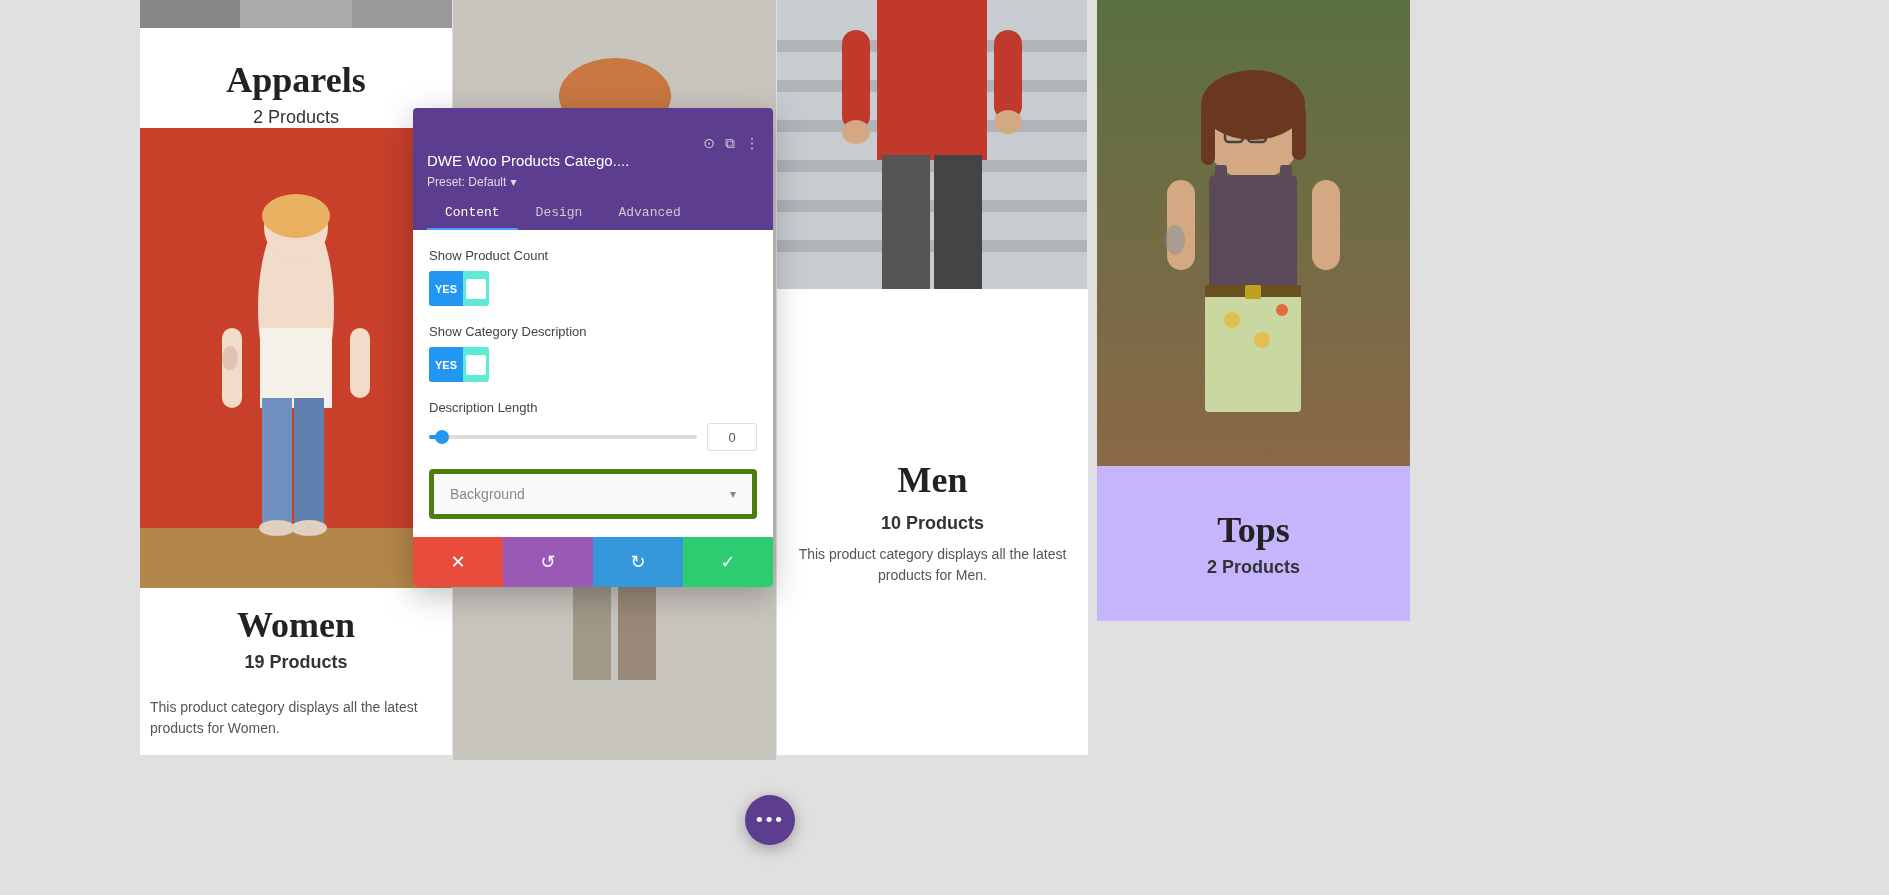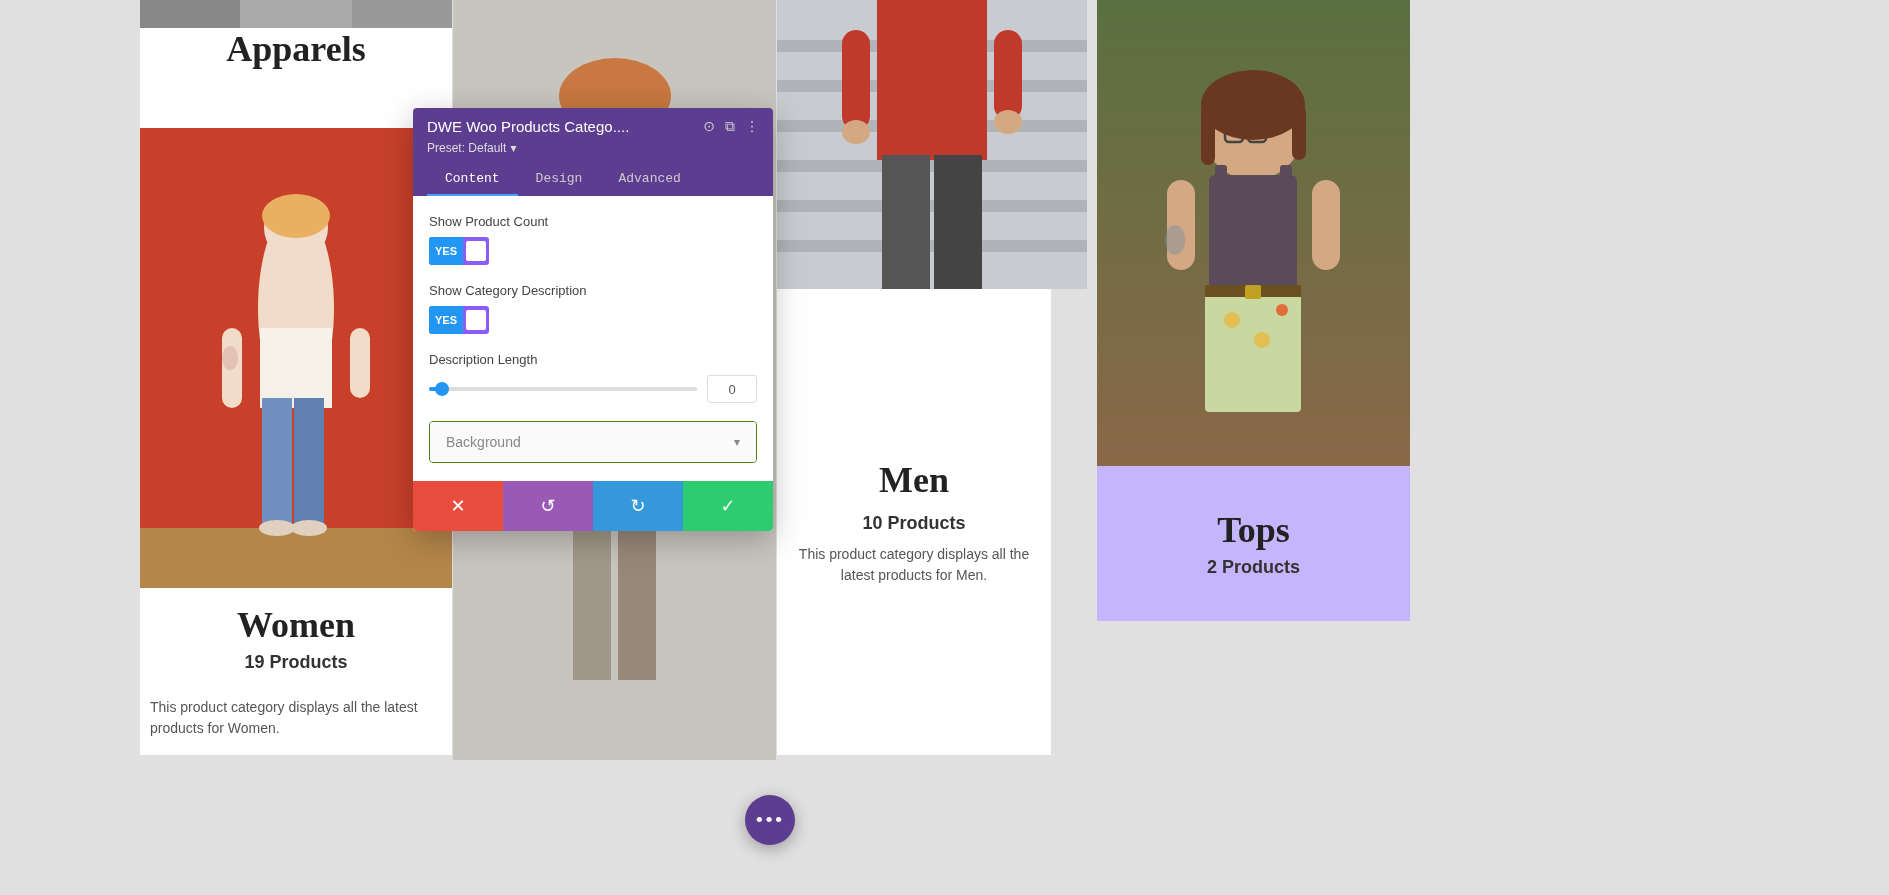--- a/index.html
+++ b/index.html
@@ -37,20 +37,21 @@
 
     .panel-title {
       color: #fff;
       font-size: 15px;
       font-family: Arial, sans-serif;
       font-weight: 500;
       flex: 1;
       overflow: hidden;
       text-overflow: ellipsis;
       white-space: nowrap;
+      margin-top: 34px;
     }
 
     .panel-header-icons {
       display: flex;
       gap: 10px;
       align-items: center;
     }
 
     .panel-header-icon {
       color: #ccc;
@@ -105,27 +106,27 @@
       font-weight: 500;
     }
 
     .toggle-switch {
       display: flex;
       align-items: center;
       margin-bottom: 18px;
     }
 
     .toggle-btn {
-      background: #8b5cf6;
+      background: #5eead4;
       border-radius: 3px;
       display: flex;
       align-items: center;
       overflow: hidden;
       width: 60px;
-      height: 28px;
+      height: 35px;
       cursor: pointer;
     }
 
     .toggle-btn .toggle-yes {
       background: #2196F3;
       color: #fff;
       font-size: 11px;
       font-family: Arial, sans-serif;
       font-weight: bold;
       padding: 0 6px;
@@ -188,21 +189,21 @@
       border-radius: 3px;
       display: flex;
       align-items: center;
       justify-content: center;
       font-family: Arial, sans-serif;
       font-size: 13px;
       color: #555;
     }
 
     .background-section {
-      border: 1px solid #4d7c0f;
+      border: 5px solid #4d7c0f;
       border-radius: 4px;
       overflow: hidden;
     }
 
     .background-header {
       display: flex;
       align-items: center;
       justify-content: space-between;
       padding: 12px 16px;
       cursor: pointer;
@@ -297,21 +298,21 @@
     
     .c-apparels-img {
       position: absolute; top: 0; left: 140px; width: 312px; height: 28px;
       background: linear-gradient(90deg, #888 0%, #aaa 50%, #999 100%);
       overflow: hidden;
     }
 
     .c-apparels {
       position: absolute; top: 28px; left: 140px; width: 312px; height: 130px;
       background: #fff;
-      display: flex; flex-direction: column; align-items: center; justify-content: space-between;
+      display: flex; flex-direction: column; align-items: center; justify-content: center;
     }
 
     .c-women-img {
       position: absolute; top: 128px; left: 140px; width: 312px; height: 460px;
       background: #c8402a;
       overflow: hidden;
     }
 
     .c-women-text {
       position: absolute; top: 588px; left: 140px; width: 312px; height: 167px;
@@ -326,21 +327,21 @@
       overflow: hidden;
     }
 
     .c-men-img {
       position: absolute; top: 0; left: 777px; width: 310px; height: 289px;
       background: linear-gradient(180deg, #888 0%, #b8b8b8 100%);
       overflow: hidden;
     }
 
     .c-men-text {
-      position: absolute; top: 289px; left: 777px; width: 274px; height: 466px;
+      position: absolute; top: 289px; left: 777px; width: 311px; height: 466px;
       background: #fff;
       display: flex; flex-direction: column; align-items: center; justify-content: center;
       padding: 16px;
     }
 
     .c-tops-img {
       position: absolute; top: 0; left: 1097px; width: 313px; height: 466px;
       background: linear-gradient(160deg, #5a6e3a 0%, #8b7050 60%, #a08060 100%);
       overflow: hidden;
     }

